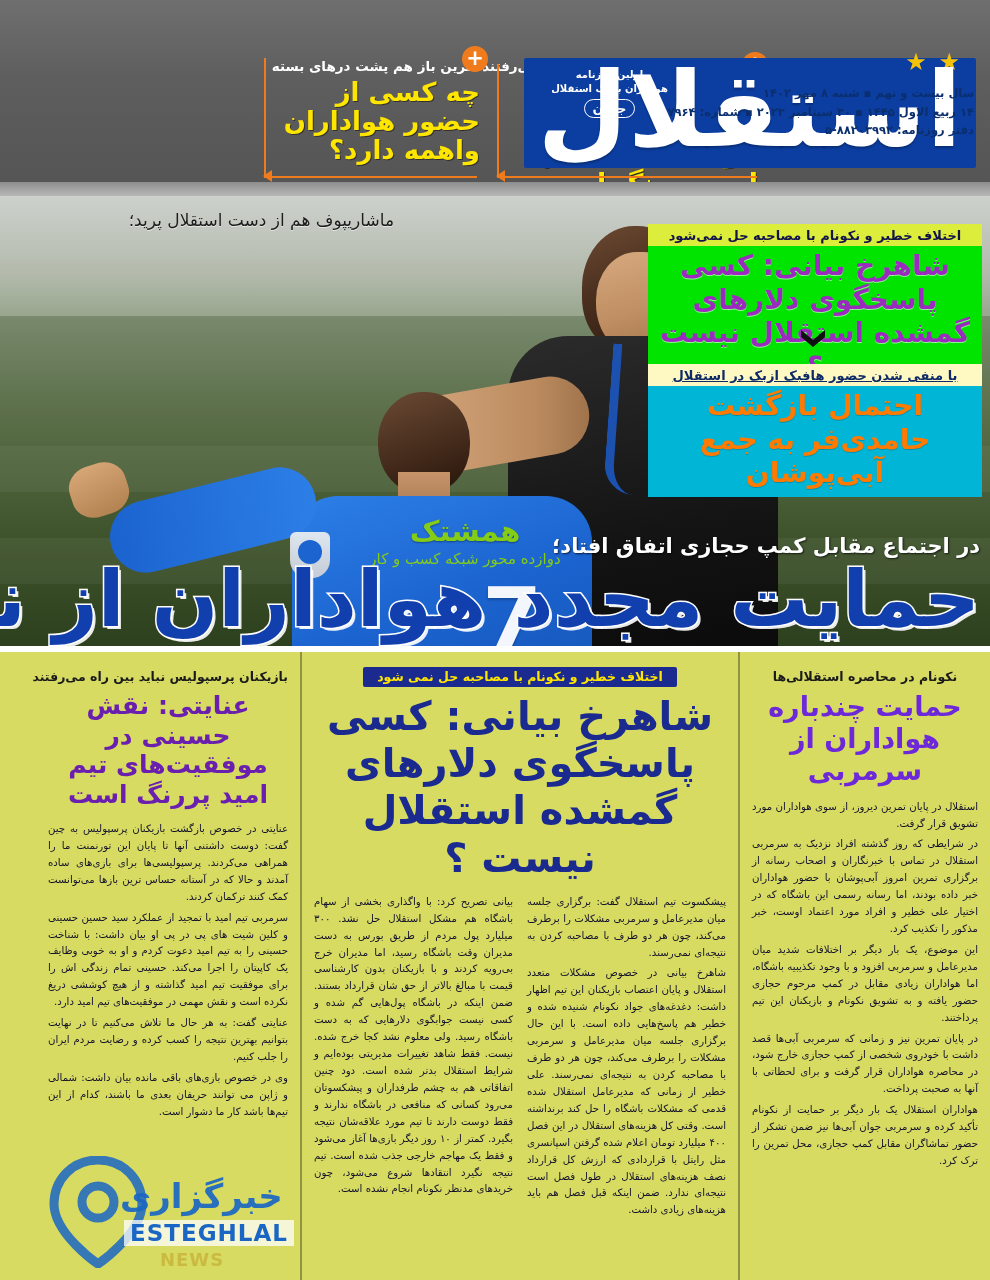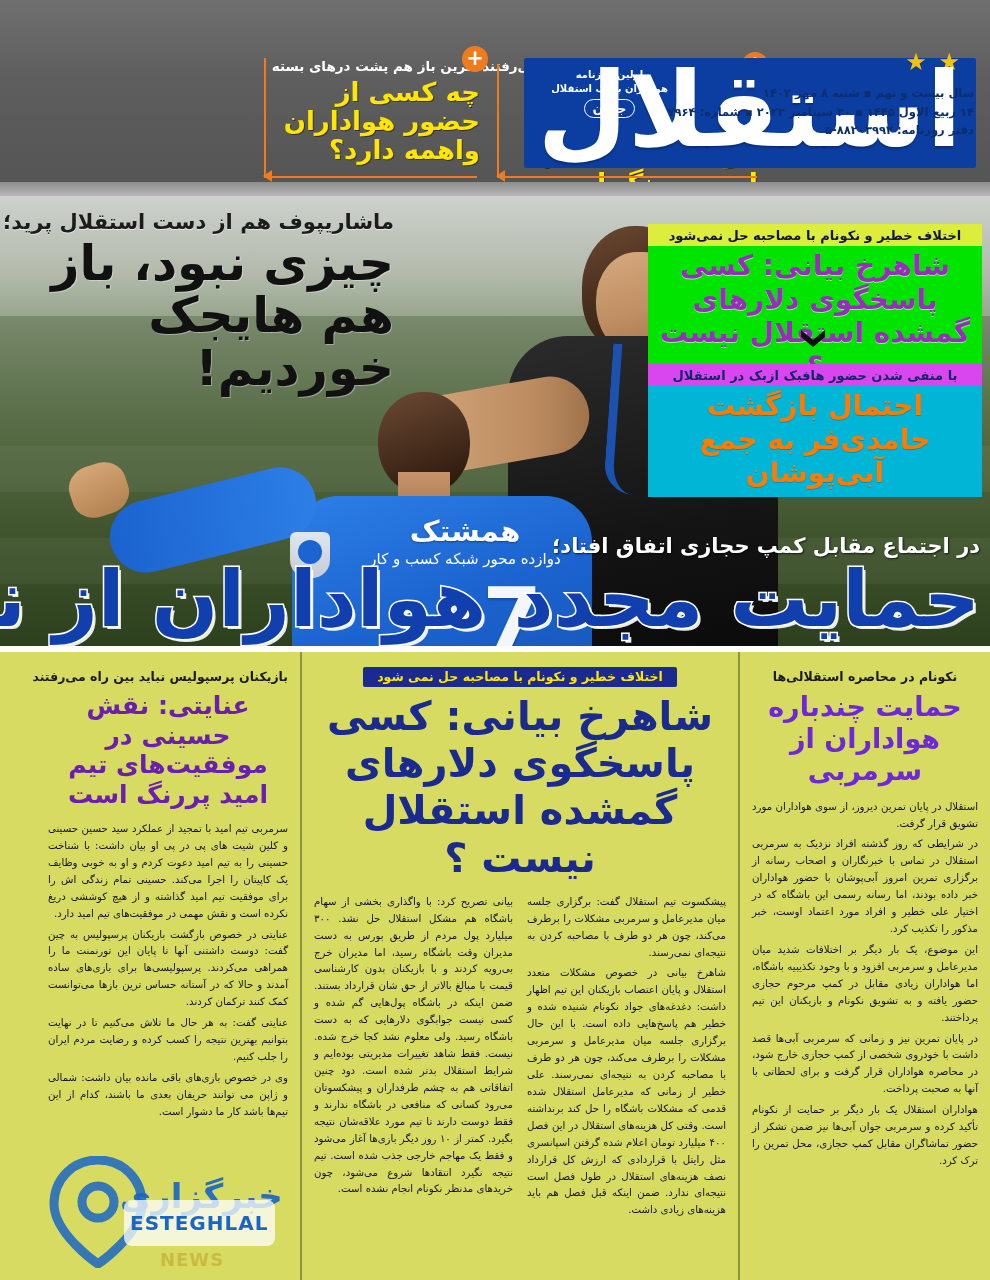--- a/index.html
+++ b/index.html
@@ -263,21 +263,21 @@
     font-weight: bold;
     line-height: 1;
     opacity: .95;
     text-shadow: 0 2px 3px rgba(0,0,0,.25);
   }
   .player-sponsor {
     position: absolute;
     right: 420px; top: 318px;
     width: 210px;
     text-align: center;
-    color: #ffffff;
+    color: #84cc16;
     direction: rtl;
   }
   .player-sponsor .big {
     font-size: 29px; font-weight: bold; letter-spacing: -1px;
     text-shadow: 0 1px 2px rgba(0,0,0,.35);
   }
   .player-sponsor .small { font-size: 15px; margin-top: 2px; }
   .team-badge{
     position:absolute; right:660px; top:336px;
     width:40px; height:46px;
@@ -294,22 +294,22 @@
   
   .hero-left-head {
     position: absolute;
     right: 596px; top: 14px;
     width: 386px;
     text-align: right;
     direction: rtl;
   }
   .hero-left-head .kicker {
     color: #1c1c1c;
-    font-size: 21px;
-    font-weight: bold;
+    font-size: 17px;
+    font-weight: normal;
     letter-spacing: -0.5px;
     white-space: nowrap;
     text-shadow: 0 1px 0 rgba(255,255,255,.55);
   }
   .hero-left-head .head {
     color: #111111;
     font-size: 49px;
     font-weight: bold;
     line-height: 1.07;
     letter-spacing: -1px;
@@ -336,21 +336,21 @@
     font-weight: bold;
     line-height: 1.2;
     padding: 3px 6px 7px;
     letter-spacing: -0.5px;
   }
   #box-green { top: 28px; }
   #box-green .kicker { background: #dced3b; color: #12144a; }
   #box-green .head   { background: #00e400; color: #9b2bbf; font-size: 28px;
                        text-shadow: 0 1px 0 rgba(255,255,255,.55); }
   #box-cyan  { top: 168px; }
-  #box-cyan .kicker { background: #d946ef; color: #0e2a66; }
+  #box-cyan .kicker { background: #fef9c3; color: #0e2a66; text-decoration: underline; }
   #box-cyan .head   { background: #00b5d6; color: #ff7a00; font-size: 28px;
                        text-shadow: 0 1px 0 rgba(0,0,0,.18); }
   .chevron-down {
     position: absolute;
     right: 160px; top: 126px;
     width: 34px; height: 34px;
     color: #111111;
     font-size: 30px;
     font-weight: bold;
     line-height: 30px;
@@ -470,25 +470,24 @@
     font-weight: bold;
     direction: rtl;
     opacity: .92;
     letter-spacing: -1px;
   }
   .wm-en {
     position: absolute;
     left: 82px; bottom: 28px;
     color: #1a66c4;
     background: rgba(255,255,255,.75);
-    font-size: 20px;
+    font-size: 23px;
     font-weight: bold;
     letter-spacing: 1px;
-    padding: 11px 6px;
-    border-radius: 8px;
+    padding: 0 6px;
   }
   .wm-news {
     position: absolute;
     left: 118px; bottom: 4px;
     color: #c9b33a;
     font-size: 18px;
     font-weight: bold;
     letter-spacing: 1px;
     opacity: .8;
   }
@@ -552,21 +551,20 @@
     <div class="player-hand"></div>
     <div class="team-badge"></div>
     <div class="player-sponsor">
       <div class="big">همشتک</div>
       <div class="small">دوازده محور شبکه کسب و کار</div>
     </div>
     <div class="player-number">7</div>
 
     <div class="hero-left-head">
       <div class="kicker">ماشاریپوف هم از دست استقلال پرید؛</div>
-      <div class="head">چیزی نبود، باز هم هایجک خوردیم!</div>
     </div>
 
     <div class="box" id="box-green">
       <div class="kicker">اختلاف خطیر و نکونام با مصاحبه حل نمی‌شود</div>
       <div class="head">شاهرخ بیانی: کسی پاسخگوی دلارهای گمشده استقلال نیست ؟</div>
     </div>
 
     <div class="chevron-down">
       <svg viewBox="0 0 34 34" width="34" height="34" aria-hidden="true">
         <path d="M5 8 L17 18 L29 8 L29 15 L17 25 L5 15 Z" fill="#111"></path>
@@ -611,22 +609,22 @@
         <p>بیانی تصریح کرد: با واگذاری بخشی از سهام باشگاه هم مشکل استقلال حل نشد. ۳۰۰ میلیارد پول مردم از طریق بورس به دست مدیران وقت باشگاه رسید، اما مدیران خرج بی‌رویه کردند و با بازیکنان بدون کارشناسی قیمت با مبالغ بالاتر از حق شان قرارداد بستند. ضمن اینکه در باشگاه پول‌هایی گم شده و کسی نیست جوابگوی دلارهایی که به دست باشگاه رسید. ولی معلوم نشد کجا خرج شده. نیست. فقط شاهد تغییرات مدیریتی بوده‌ایم و شرایط استقلال بدتر شده است. دود چنین اتفاقاتی هم به چشم طرفداران و پیشکسوتان می‌رود کسانی که منافعی در باشگاه ندارند و فقط دوست دارند تا تیم مورد علاقه‌شان نتیجه بگیرد. کمتر از ۱۰ روز دیگر بازی‌ها آغاز می‌شود و فقط یک مهاجم خارجی جذب شده است. تیم نتیجه نگیرد انتقادها شروع می‌شود، چون خریدهای مدنظر نکونام انجام نشده است.</p>
       </div>
     </div>
 
     <div class="col" id="col-left">
       <div class="kicker-wrap">
         <span class="kicker">بازیکنان پرسپولیس نباید بین راه می‌رفتند</span>
       </div>
       <div class="head">عنایتی: نقش حسینی در موفقیت‌های تیم امید پررنگ است</div>
       <div class="body-text">
+        <p>عنایتی در خصوص بازگشت بازیکنان پرسپولیس به چین گفت: دوست داشتنی آنها تا پایان این تورنمنت ما را همراهی می‌کردند. پرسپولیسی‌ها برای بازی‌های ساده آمدند و حالا که در آستانه حساس ترین بازها می‌توانست کمک کنند ترکمان کردند.</p>
         <p>سرمربی تیم امید با تمجید از عملکرد سید حسین حسینی و کلین شیت های پی در پی او بیان داشت: با شناخت حسینی را به تیم امید دعوت کردم و او به خوبی وظایف یک کاپیتان را اجرا می‌کند. حسینی تمام زندگی اش را برای موفقیت تیم امید گذاشته و از هیچ کوششی دریغ نکرده است و نقش مهمی در موفقیت‌های تیم امید دارد.</p>
-        <p>عنایتی در خصوص بازگشت بازیکنان پرسپولیس به چین گفت: دوست داشتنی آنها تا پایان این تورنمنت ما را همراهی می‌کردند. پرسپولیسی‌ها برای بازی‌های ساده آمدند و حالا که در آستانه حساس ترین بازها می‌توانست کمک کنند ترکمان کردند.</p>
         <p>عنایتی گفت: به هر حال ما تلاش می‌کنیم تا در نهایت بتوانیم بهترین نتیجه را کسب کرده و رضایت مردم ایران را جلب کنیم.</p>
         <p>وی در خصوص بازی‌های باقی مانده بیان داشت: شمالی و ژاپن می توانند حریفان بعدی ما باشند، کدام از این تیم‌ها باشد کار ما دشوار است.</p>
       </div>
 
       <div class="watermark">
         <div class="wm-pin">
           <svg viewBox="0 0 104 112" aria-hidden="true">
             <path d="M52 4 C26 4 8 24 8 48 C8 78 52 108 52 108 C52 108 96 78 96 48 C96 24 78 4 52 4 Z" fill="none" stroke="#1a66c4" stroke-width="9" opacity="0.85"></path>
             <circle cx="52" cy="46" r="16" fill="none" stroke="#1a66c4" stroke-width="9" opacity="0.85"></circle>
           </svg>

